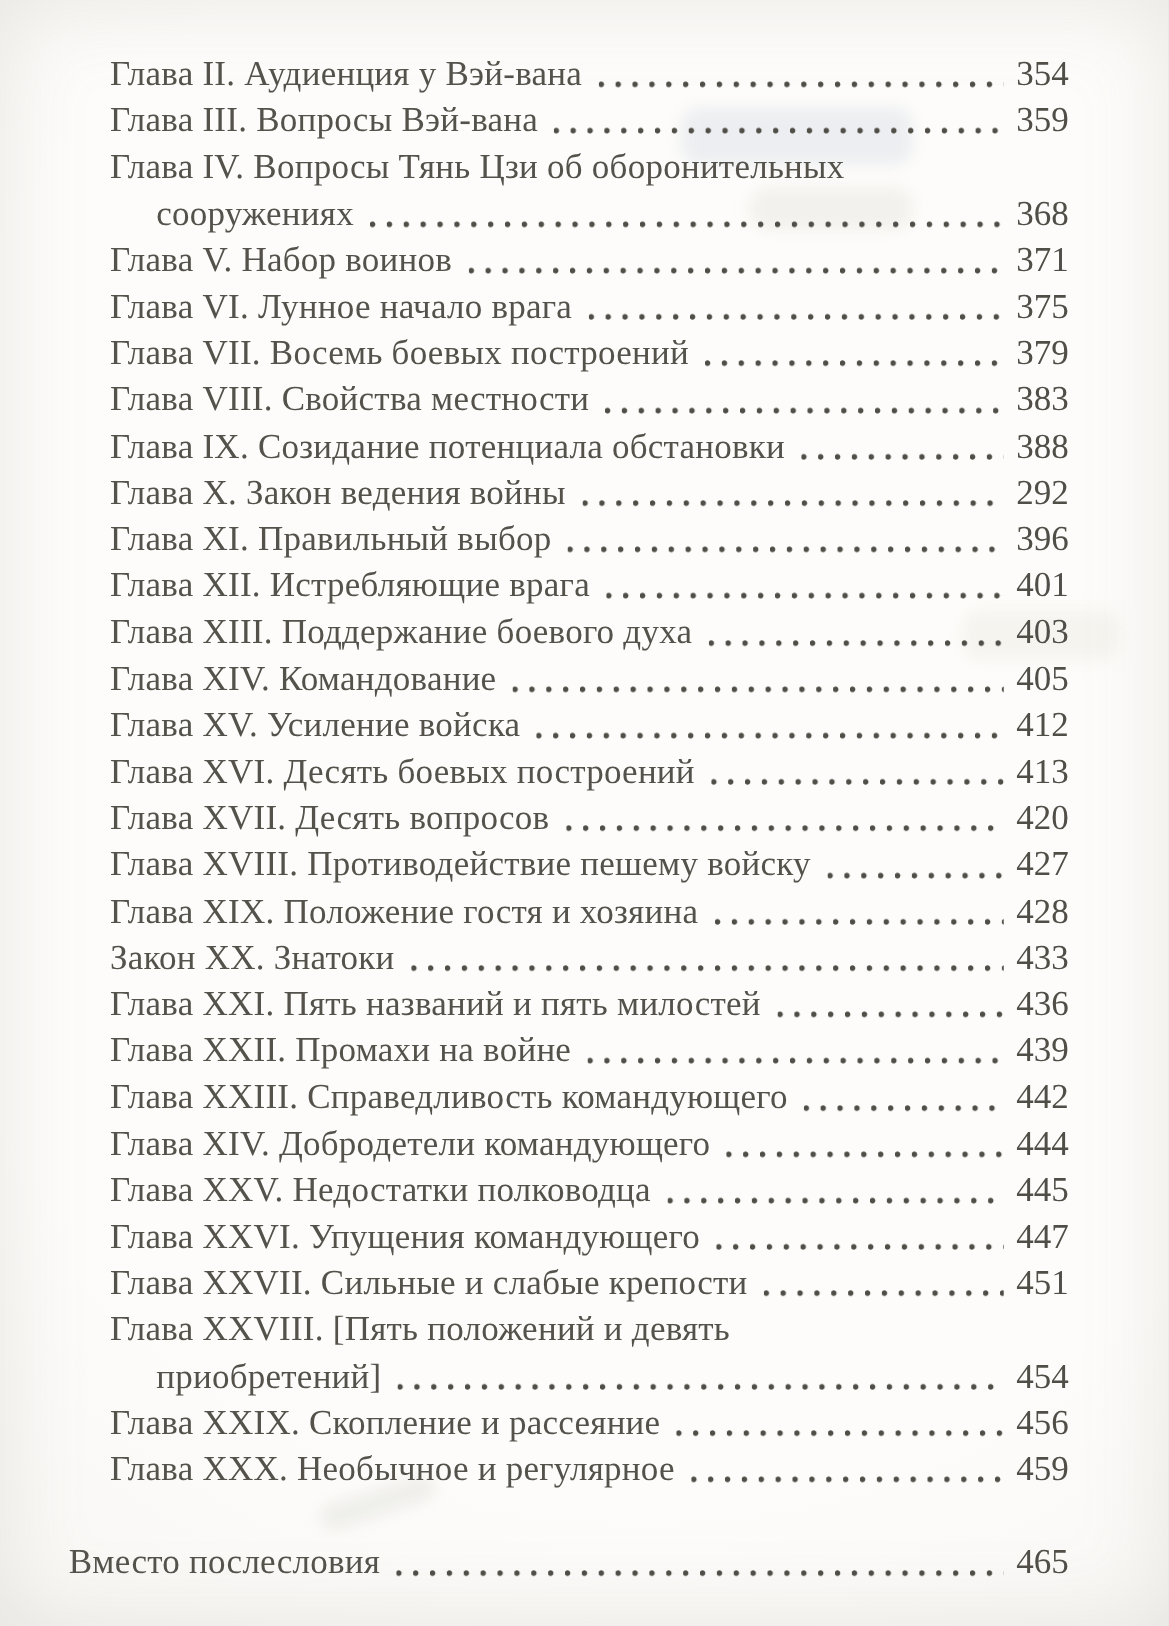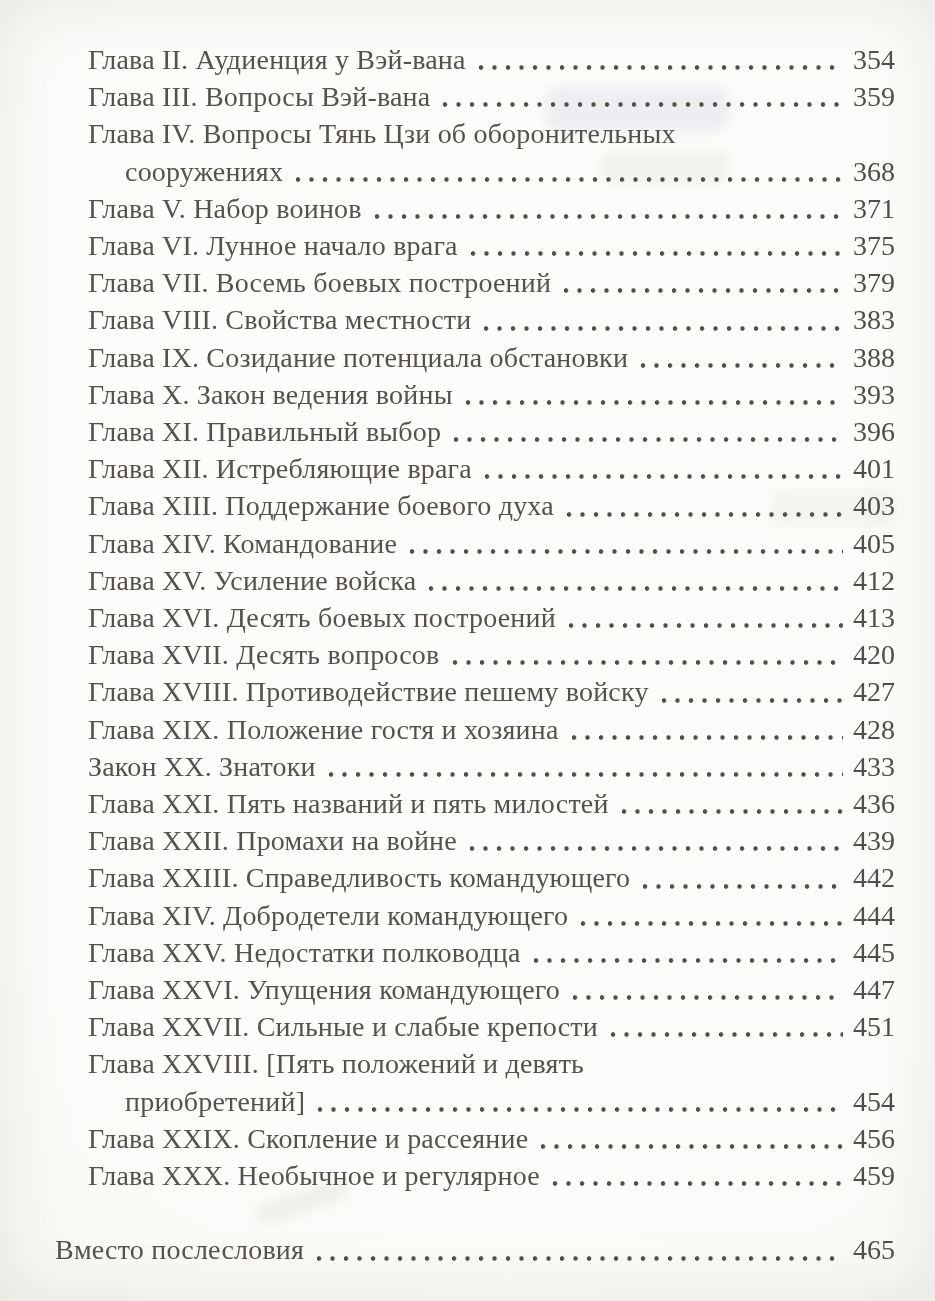--- a/index.html
+++ b/index.html
@@ -15,21 +15,21 @@
     overflow: hidden;
     background:
       radial-gradient(ellipse 120% 90% at 55% 42%, #fdfcfa 55%, #f6f5f2 88%, #efeeeb 100%);
     box-shadow: inset 0 0 70px rgba(150, 145, 135, 0.18);
     font-family: "Liberation Serif", "DejaVu Serif", serif;
     color: var(--ink, #55524c);
   }
   .toc {
     position: relative;
     z-index: 2;
-    padding: 41px 40px 0 55px;
+    padding: 41px 80px 0 55px;
     font-size: 28px;
     line-height: 37.2px;
   }
   .entry {
     margin-left: 33px;
   }
   .entry.simple, .cline {
     display: flex;
     align-items: stretch;
   }
@@ -118,21 +118,21 @@
         <span class="pnum">383</span>
       </div>
       <div class="entry simple">
         <span class="ttext">Глава IX. Созидание потенциала обстановки</span>
         <span class="leader"></span>
         <span class="pnum">388</span>
       </div>
       <div class="entry simple">
         <span class="ttext">Глава X. Закон ведения войны</span>
         <span class="leader"></span>
-        <span class="pnum">393</span>
+        <span class="pnum">292</span>
       </div>
       <div class="entry simple">
         <span class="ttext">Глава XI. Правильный выбор</span>
         <span class="leader"></span>
         <span class="pnum">396</span>
       </div>
       <div class="entry simple">
         <span class="ttext">Глава XII. Истребляющие врага</span>
         <span class="leader"></span>
         <span class="pnum">401</span>

